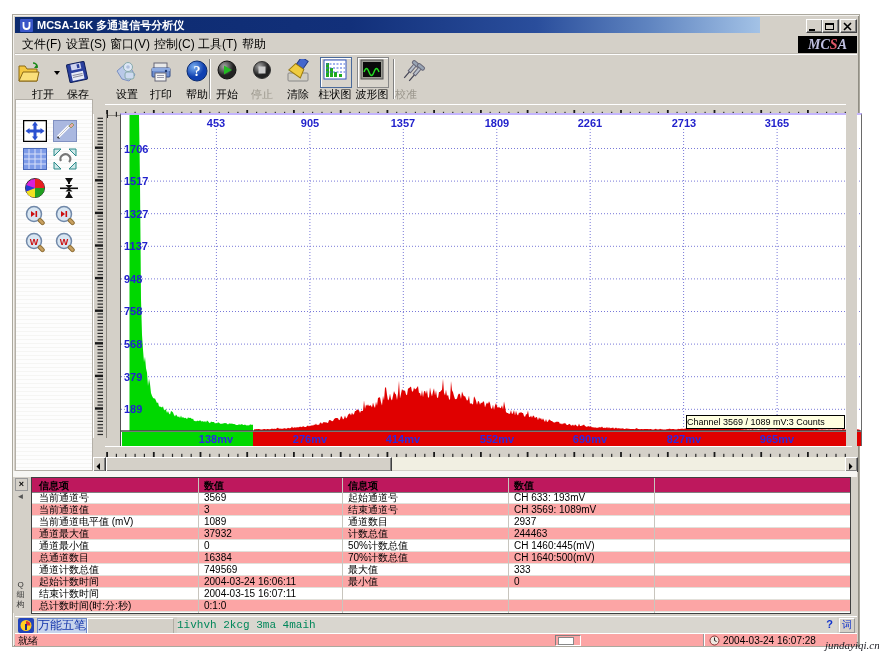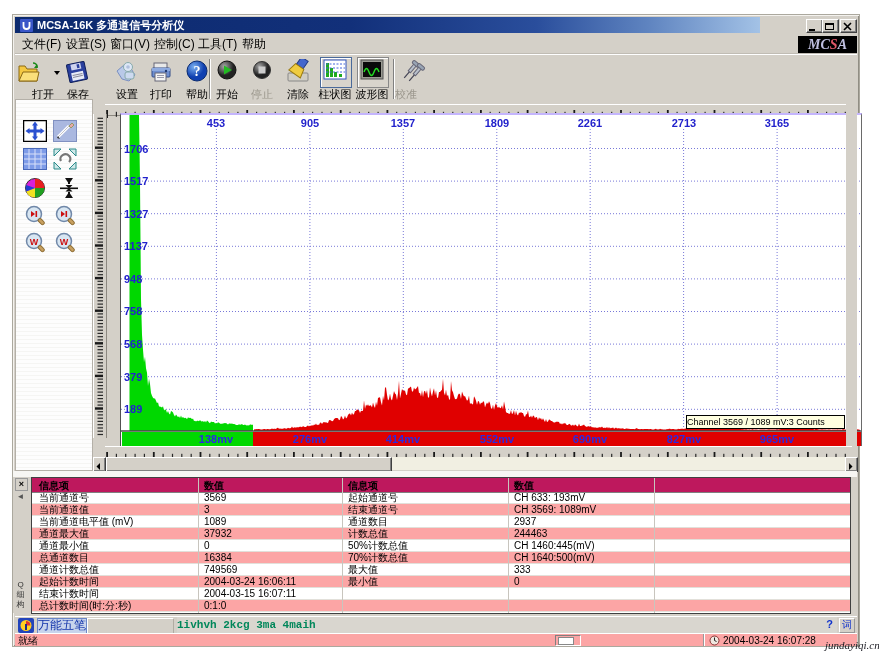--- a/index.html
+++ b/index.html
@@ -663,21 +663,21 @@
 <div id="imebar" class="abs">
     <svg class="abs" style="left:3px;top:1px" width="16" height="15">
       <rect width="16" height="15" rx="2" fill="#2244bb"></rect>
       <circle cx="8" cy="7.5" r="5.5" fill="#ffd020"></circle>
       <path d="M8 7.5 L8 3 A4.5 4.5 0 0 1 12.5 7.5 Z" fill="#e03030"></path>
       <rect x="7" y="6" width="2" height="6" fill="#1a2a88"></rect>
     </svg>
 <div class="abs" style="left:22px;top:1px;width:48px;height:14px;background:#c8d4ec;border:1px solid #6a86c8;color:#1133aa;font-size:12px;line-height:13px;text-align:center">万能五笔</div>
 <div class="abs" style="left:72px;top:1px;width:85px;height:14px;background:#d4d0c8;border:1px solid #b0aca2;border-top-color:#fff;border-left-color:#fff"></div>
 <div class="abs" style="left:162px;top:0;width:660px;height:16px;background:#d9d6cf"></div>
-<div class="abs" style="left:162px;top:1px;font-family:'Liberation Mono',monospace;font-size:11px;font-weight:bold;color:#00875a;line-height:15px;letter-spacing:0px">1ivhvh 2kcg 3ma 4maih</div>
+<div class="abs" style="left:162px;top:1px;font-family:'Liberation Mono',monospace;font-size:11px;font-weight:normal;color:#00875a;line-height:15px;letter-spacing:0px">1ivhvh 2kcg 3ma 4maih</div>
 <div class="abs" style="left:808px;top:1px;width:13px;height:13px;color:#1133cc;font-weight:bold;font-size:11px;text-align:center;line-height:13px">?</div>
 <div class="abs" style="left:824px;top:1px;width:14px;height:13px;background:#d4d0c8;border:1px solid #999;border-top-color:#fff;border-left-color:#fff;color:#1133cc;font-size:10px;line-height:12px;text-align:center">词</div>
   </div>
 <div id="statusbar" class="abs">
     <div class="abs" style="left:3px;top:1px;line-height:11px">就绪</div>
 <div class="abs sunk" style="left:540px;top:1px;width:24px;height:9px">
       <div class="abs" style="left:2px;top:1px;width:14px;height:6px;background:#fff;border:1px solid #888"></div>
     </div>
 <svg class="abs" style="left:694px;top:1px" width="11" height="11">
       <circle cx="5.5" cy="5.5" r="4.5" fill="#f0e8e0" stroke="#883333"></circle>

